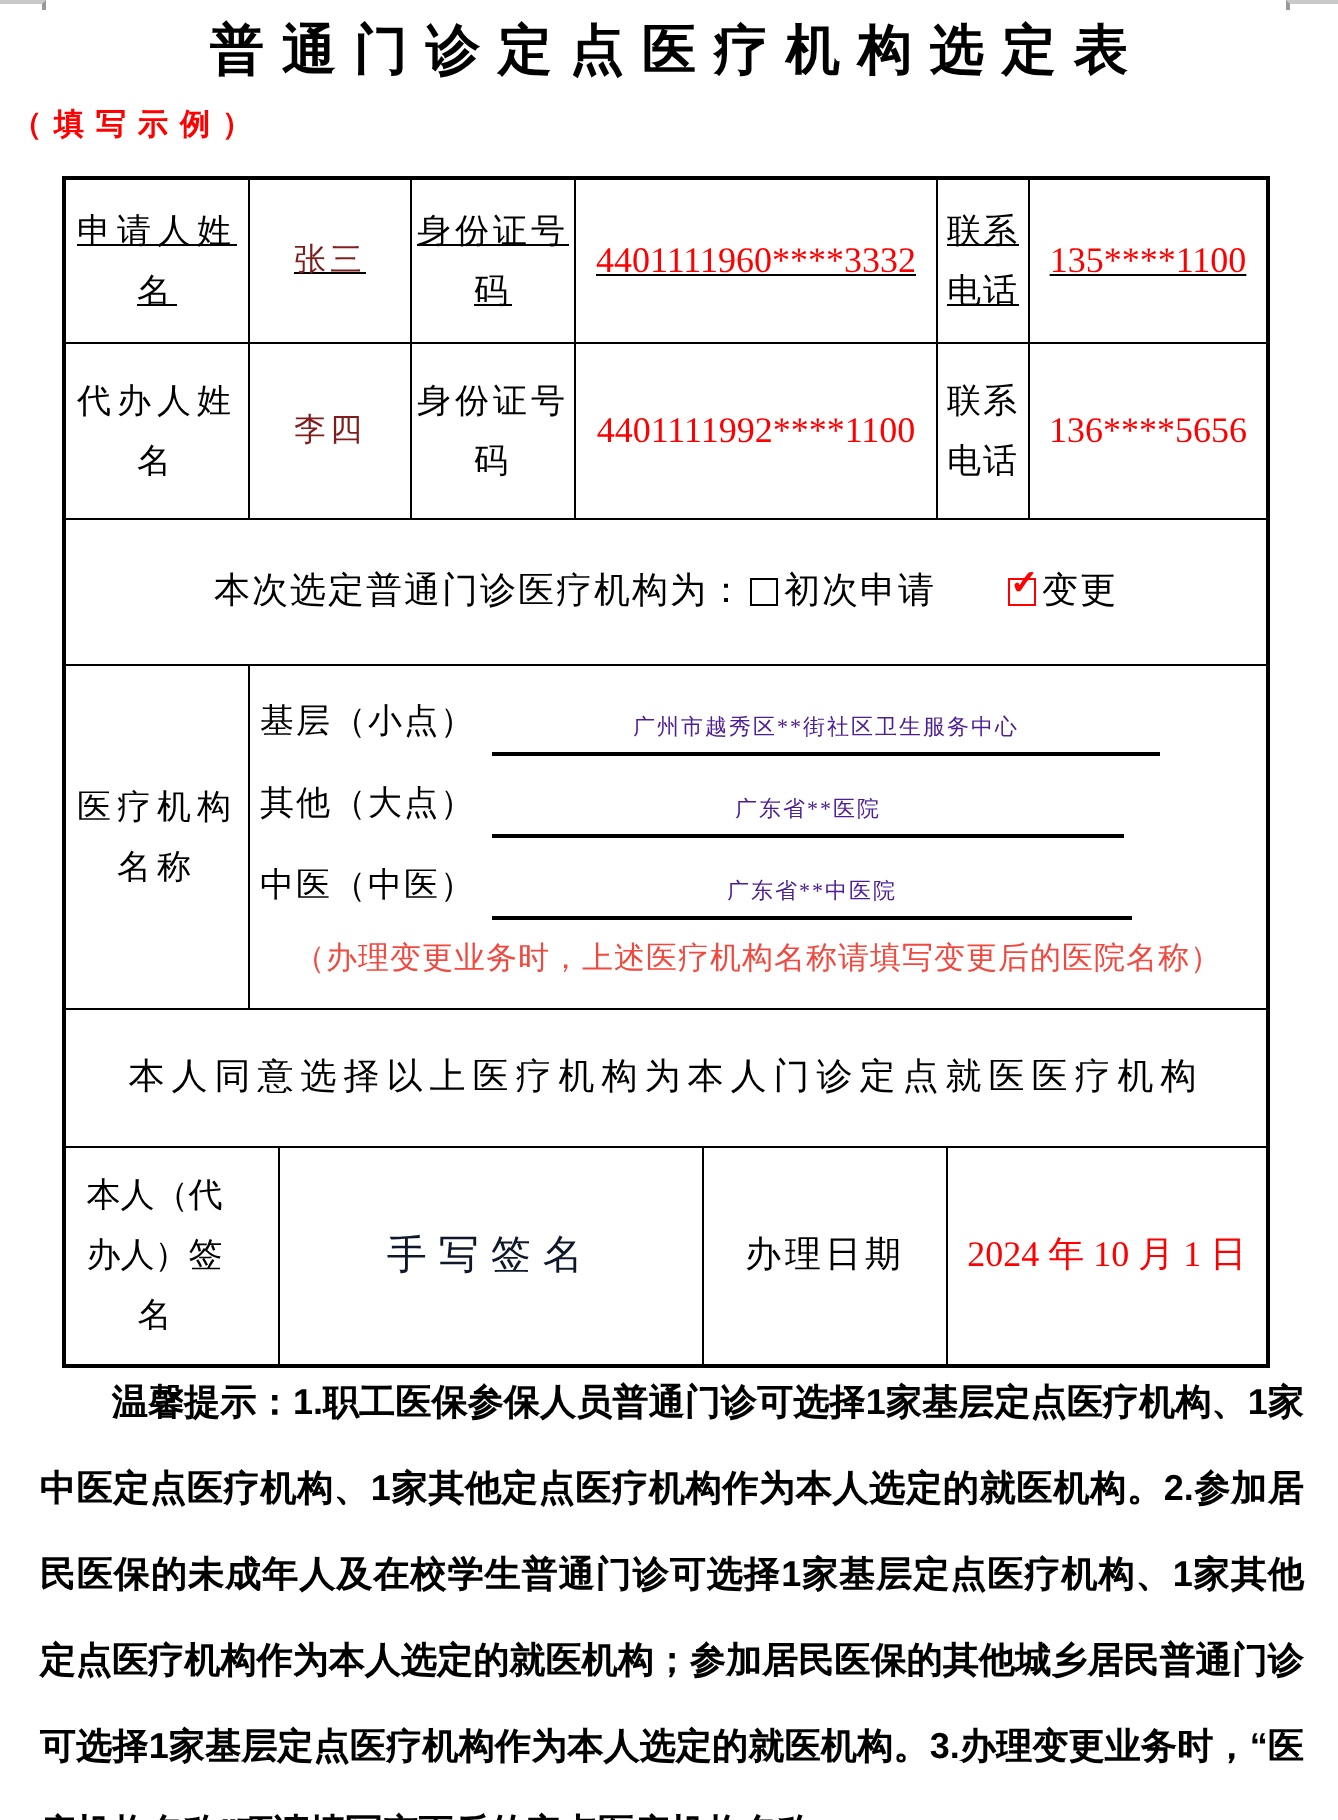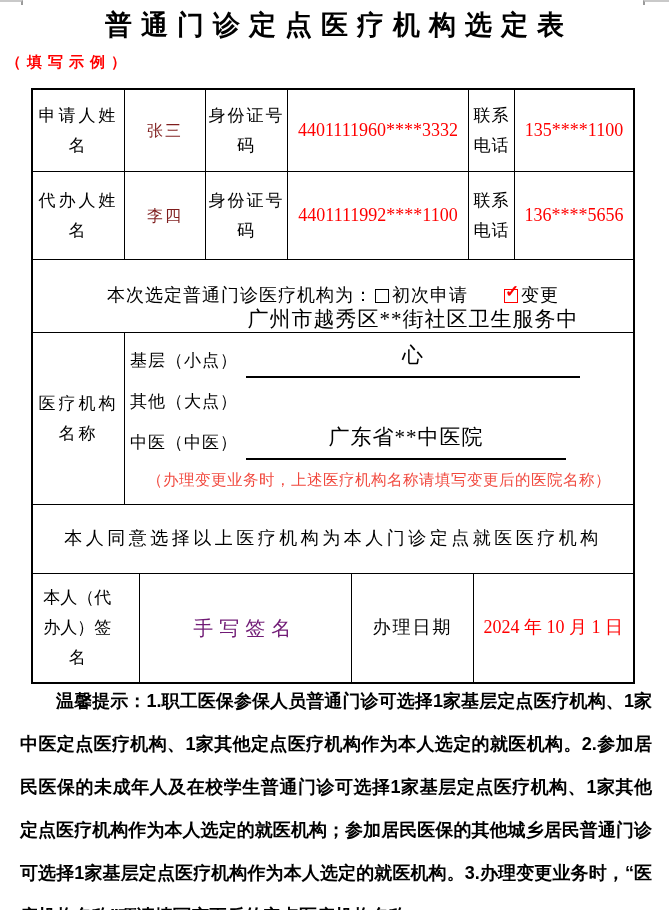--- a/index.html
+++ b/index.html
@@ -35,21 +35,21 @@
   .trow { display: flex; border-top: 1.5px solid #000; }
   .trow:first-child { border-top: none; }
   .tcell {
     border-left: 1.5px solid #000;
     display: flex; align-items: center; justify-content: center;
     text-align: center; font-size: 17px; line-height: 1.75;
     padding: 2px;
   }
   .tcell:first-child { border-left: none; }
 
-  .r1 { height: 81px; }
+  .r1 { height: 81px; text-decoration: underline; }
   .r2 { height: 88px; }
   .r3 { height: 73px; }
   .r4 { height: 172px; }
   .r5 { height: 69px; }
   .r6 { height: 109px; }
 
   .w-label  { width: 91px;  letter-spacing: 3px; }
   .w-name   { width: 81px;  }
   .w-idlab  { width: 82px;  letter-spacing: 2px; }
   .w-idval  { width: 181px; }
@@ -76,36 +76,36 @@
   .inst-cell {
     width: 509px; display: flex; flex-direction: column;
     justify-content: center; align-items: stretch; padding: 4px 0;
   }
   .inst-line {
     display: flex; align-items: flex-end; justify-content: flex-start;
     height: 41px; padding-left: 5px; font-size: 17px;
   }
   .inst-line .ilabel { letter-spacing: 1px; padding-bottom: 2px; }
   .inst-line .ivalue {
-    border-bottom: 2px solid #000; color: #000000;
-    margin-left: 8px; font-size: 21px;
+    border-bottom: 2px solid #000; color: #4c1d95;
+    margin-left: 8px; font-size: 11px;
     padding-bottom: 2px; letter-spacing: 1px;
   }
   .iv0 { width: 334px; }
   .iv1 { width: 316px; }
   .iv2 { width: 320px; }
   .inst-note {
     height: 40px; display: flex; align-items: center; justify-content: center;
     color: #f1493f; font-size: 15.5px; letter-spacing: 0.5px;
   }
 
   .agree-cell { letter-spacing: 3.5px; }
 
   .sig-label { width: 91px; letter-spacing: 0; padding: 0 3px; }
-  .sig-value { width: 219px; color: #701a75; font-size: 20px; letter-spacing: 6px; margin-left: 17px; }
+  .sig-value { width: 219px; color: #0f172a; font-size: 20px; letter-spacing: 6px; margin-left: 17px; }
   .date-label { width: 125px; letter-spacing: 2px; font-size: 18px; }
   .date-value { width: 165px; color: #ff0000; font-size: 18px; }
 
   .tips {
     position: absolute; top: 680px; left: 20px; width: 632px;
     font-family: "Liberation Sans", "DejaVu Sans", sans-serif;
     font-size: 18px; font-weight: 600; line-height: 43px;
     text-align: justify; text-indent: 2em; color: #000;
   }
 </style>
@@ -152,20 +152,21 @@
 
   <div class="trow r4">
     <div class="tcell w-label">医疗机构名称</div>
     <div class="tcell inst-cell">
       <div class="inst-line">
         <span class="ilabel">基层（小点）</span>
         <span class="ivalue iv0">广州市越秀区**街社区卫生服务中心</span>
       </div>
       <div class="inst-line">
         <span class="ilabel">其他（大点）</span>
+        <span class="ivalue iv1">广东省**医院</span>
       </div>
       <div class="inst-line">
         <span class="ilabel">中医（中医）</span>
         <span class="ivalue iv2">广东省**中医院</span>
       </div>
       <div class="inst-note">（办理变更业务时，上述医疗机构名称请填写变更后的医院名称）</div>
     </div>
   </div>
 
   <div class="trow r5">

